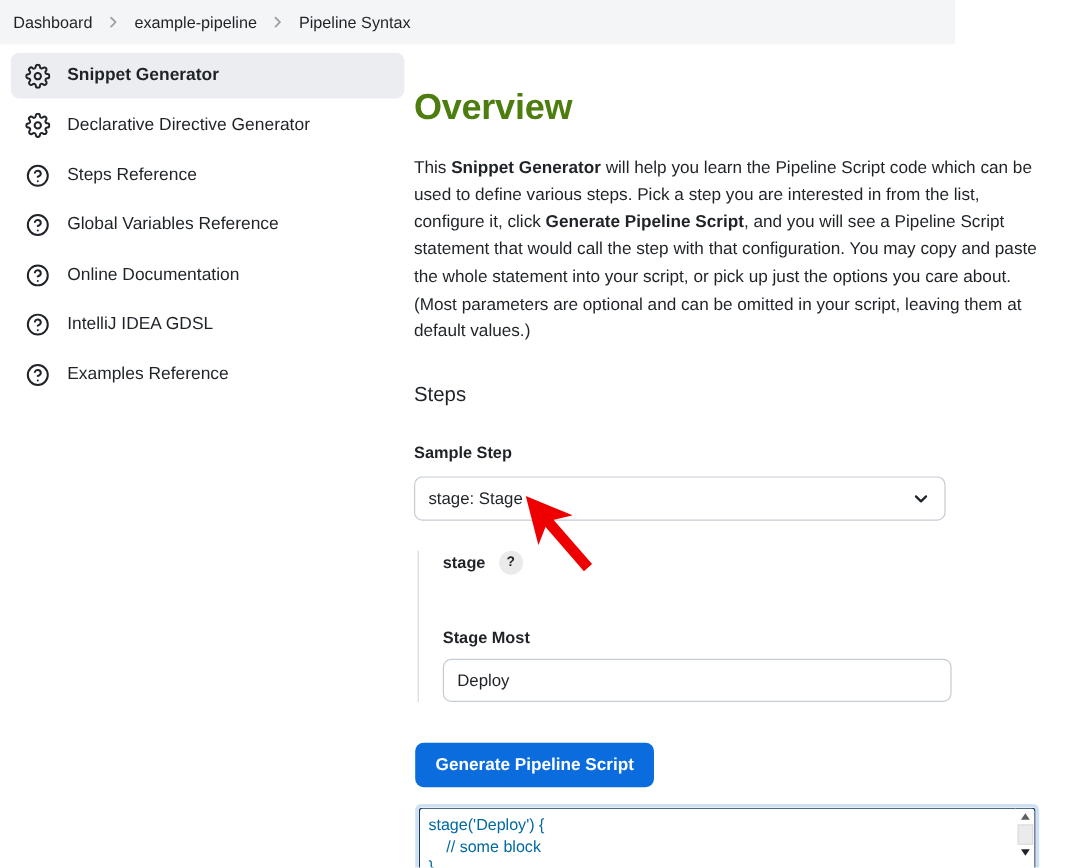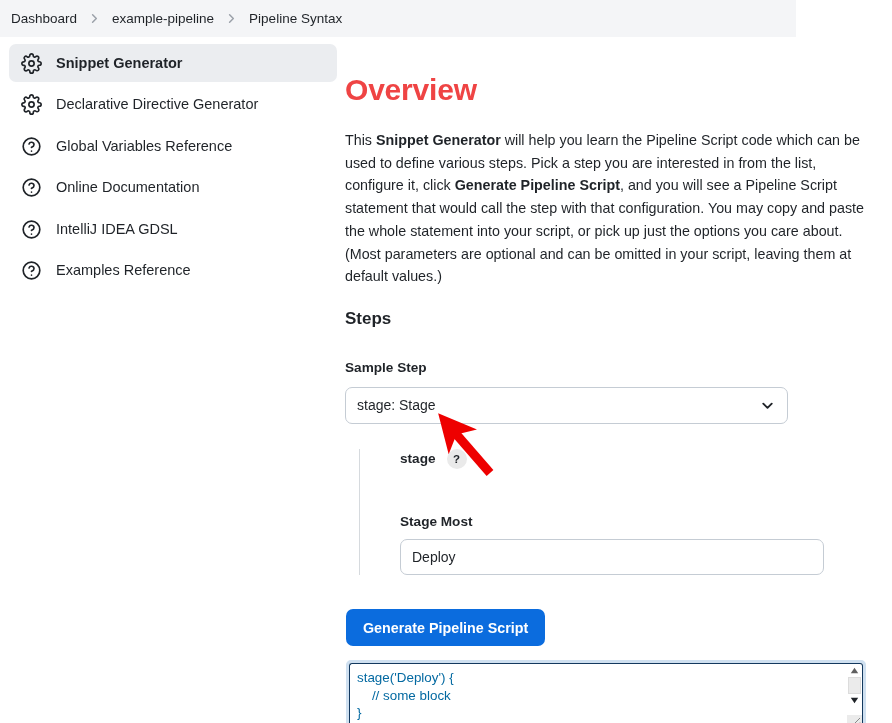--- a/index.html
+++ b/index.html
@@ -94,34 +94,34 @@
     flex: 1 1 auto;
     padding: 0 14px 0 0;
     position: relative;
   }
   #page-title {
     font-size: 30px;
     font-weight: bold;
     letter-spacing: -0.2px;
     margin: 38px 0 0 0;
     line-height: 1;
-    color: #ef4444;
+    color: #4d7c0f;
   }
   #overview-text {
     font-size: 14.3px;
     line-height: 22.7px;
     margin: 24px 0 0 0;
     color: #1f2328;
     max-width: 521px;
   }
   #overview-text b { font-weight: bold; }
   #steps-title {
     font-size: 17px;
-    font-weight: bold;
-    margin: 22px 0 0 0;
+    font-weight: normal;
+    margin: 32px 0 0 0;
     line-height: 1;
   }
   .field-label {
     font-size: 13.6px;
     font-weight: bold;
     margin: 0;
     line-height: 1;
   }
   #sample-step-label { margin-top: 34px; }
 
@@ -142,23 +142,23 @@
   #sample-step-select .sel-value {
     font-size: 14px;
     color: #1f2328;
   }
   .chevron { color: #1f2328; display: flex; align-items: center; }
   .chevron svg { display: block; }
 
   
   #stage-block {
     margin-top: 25px;
-    margin-left: 14px;
+    margin-left: 3px;
     border-left: 1.5px solid #d6dade;
-    padding: 0 0 0 40px;
+    padding: 0 0 0 20px;
     width: 519px;
   }
   #stage-header {
     display: flex;
     align-items: center;
     height: 20px;
   }
   #stage-name-title {
     font-size: 13.6px;
     font-weight: bold;
@@ -331,20 +331,30 @@
       <span class="side-icon">
         <svg width="21" height="21" viewBox="0 0 24 24" fill="none" stroke="currentColor" stroke-width="1.9" stroke-linecap="round" stroke-linejoin="round">
             <path d="M19.4 15a1.65 1.65 0 0 0 .33 1.82l.06.06a2 2 0 1 1-2.83 2.83l-.06-.06a1.65 1.65 0 0 0-1.82-.33 1.65 1.65 0 0 0-1 1.51V21a2 2 0 1 1-4 0v-.09A1.65 1.65 0 0 0 9 19.4a1.65 1.65 0 0 0-1.82.33l-.06.06a2 2 0 1 1-2.83-2.83l.06-.06a1.65 1.65 0 0 0 .33-1.82 1.65 1.65 0 0 0-1.51-1H3a2 2 0 1 1 0-4h.09A1.65 1.65 0 0 0 4.6 9a1.65 1.65 0 0 0-.33-1.82l-.06-.06a2 2 0 1 1 2.83-2.83l.06.06A1.65 1.65 0 0 0 9 4.6a1.65 1.65 0 0 0 1-1.51V3a2 2 0 1 1 4 0v.09a1.65 1.65 0 0 0 1 1.51 1.65 1.65 0 0 0 1.82-.33l.06-.06a2 2 0 1 1 2.83 2.83l-.06.06A1.65 1.65 0 0 0 19.4 9v0a1.65 1.65 0 0 0 1.51 1H21a2 2 0 1 1 0 4h-.09a1.65 1.65 0 0 0-1.51 1z"></path>
             <circle cx="12" cy="12" r="3"></circle>
           </svg>
       </span>
       <span class="side-label">Declarative Directive Generator</span>
     </a>
 
 
+    <a class="side-item" href="#">
+      <span class="side-icon">
+        <svg width="21" height="21" viewBox="0 0 24 24" fill="none" stroke="currentColor" stroke-width="1.9" stroke-linecap="round" stroke-linejoin="round">
+            <circle cx="12" cy="12" r="9.5"></circle>
+            <path d="M9.2 9.1a2.9 2.9 0 0 1 5.64.97c0 1.93-2.9 2.9-2.9 2.9"></path>
+            <line x1="12" y1="17.3" x2="12.01" y2="17.3"></line>
+          </svg>
+      </span>
+      <span class="side-label">Steps Reference</span>
+    </a>
 
     <a class="side-item" href="#">
       <span class="side-icon">
         <svg width="21" height="21" viewBox="0 0 24 24" fill="none" stroke="currentColor" stroke-width="1.9" stroke-linecap="round" stroke-linejoin="round">
             <circle cx="12" cy="12" r="9.5"></circle>
             <path d="M9.2 9.1a2.9 2.9 0 0 1 5.64.97c0 1.93-2.9 2.9-2.9 2.9"></path>
             <line x1="12" y1="17.3" x2="12.01" y2="17.3"></line>
           </svg>
       </span>
       <span class="side-label">Global Variables Reference</span>

